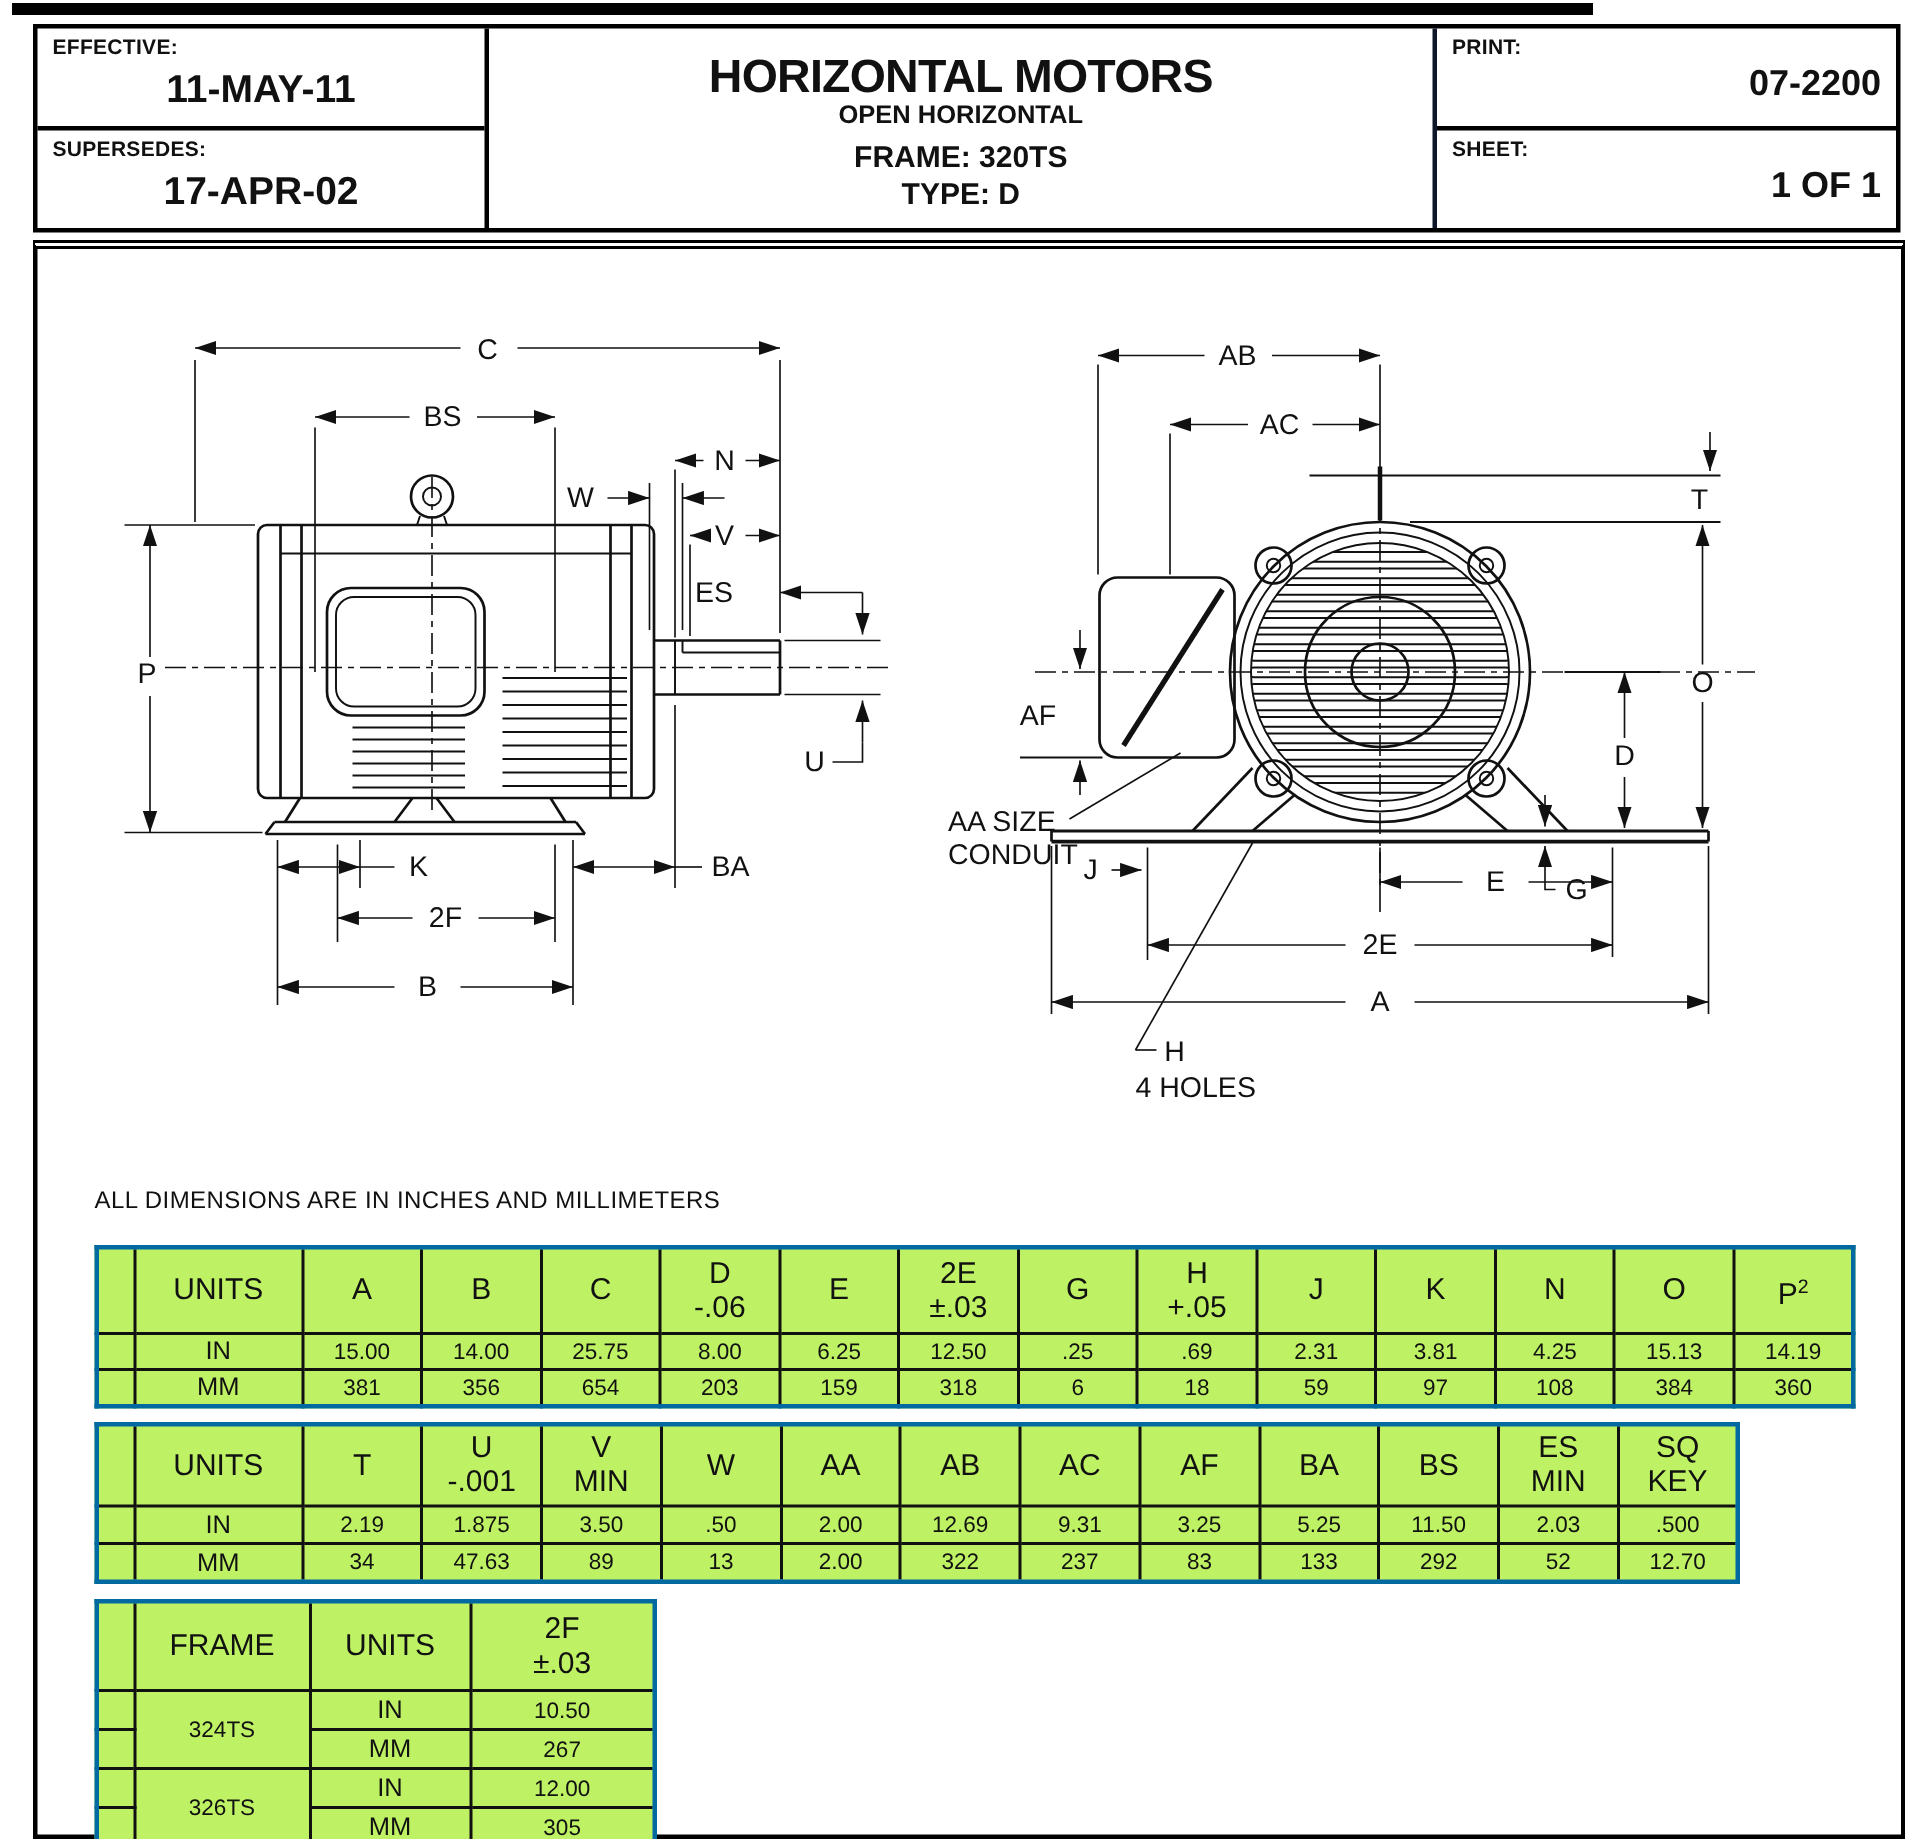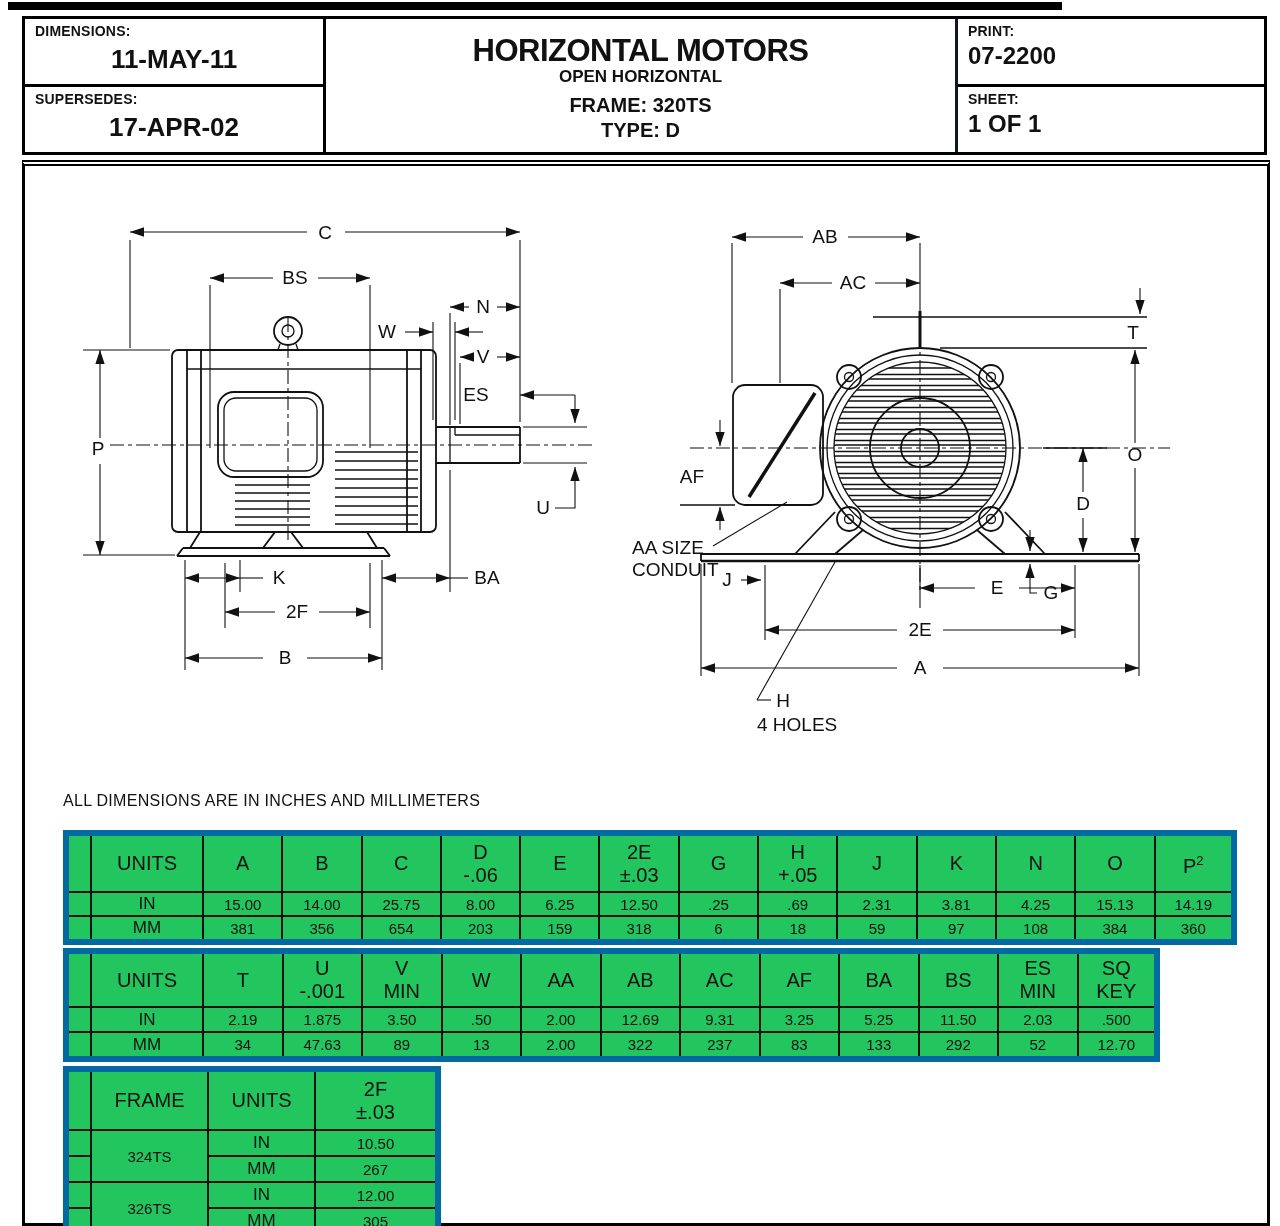--- a/index.html
+++ b/index.html
@@ -8,42 +8,42 @@
   .topbar{position:absolute;left:8px;top:2px;width:1054px;height:8px;background:#000}
   
   .hdr{position:absolute;left:22px;top:16px;width:1245px;height:139px;border:3px solid #000;
        box-sizing:border-box;display:flex;background:#fff}
   .hdr-left{width:298px;border-right:3px solid #000;display:flex;flex-direction:column}
   .hdr-right{width:306px;border-left:3px solid #0f172a;display:flex;flex-direction:column}
   .hcell{flex:1;padding:4px 10px 0 10px;box-sizing:border-box}
   .hcell.bt{border-top:3px solid #000}
   .hlabel{font-size:14px;font-weight:bold;letter-spacing:.2px}
   .hval{font-size:26px;font-weight:bold;text-align:center;margin-top:5px}
-  .hval2{font-size:24px;font-weight:bold;text-align:left;margin-top:3px}
+  .hval2{font-size:24px;font-weight:bold;text-align:right;margin-top:3px}
   .hdr-c{flex:1;text-align:center;padding-top:16px}
   .htitle{font-size:31px;font-weight:bold;line-height:32px;letter-spacing:-.5px}
   .hsub{font-size:17px;font-weight:bold;line-height:19px}
   .hframe{font-size:20px;font-weight:bold;line-height:26px;margin-top:6px}
   .htype{font-size:20px;font-weight:bold;line-height:24px}
   
   .main{position:absolute;left:22px;top:160px;width:1248px;height:1066px;box-sizing:border-box;
         border:3px solid #000;border-top:6px double #000}
   
   svg.draw{position:absolute;left:35px;top:180px}
   svg.draw text{font-family:"Liberation Sans",sans-serif;font-size:19px;fill:#111;text-anchor:middle}
   svg.draw text.as{text-anchor:start}
   .obj{stroke:#111;stroke-width:1.8;fill:none}
   .thin{stroke:#111;stroke-width:1.3;fill:none}
   .dim{stroke:#111;stroke-width:1.1;fill:none}
   .cl{stroke:#111;stroke-width:1.1;fill:none;stroke-dasharray:14 4 4 4}
   .slat{fill:#fff;stroke:#111;stroke-width:1.3}
   
   .dimtitle{position:absolute;left:63px;top:792px;width:1100px;font-size:16px;
             letter-spacing:.3px}
-  table.spec{border-collapse:collapse;table-layout:fixed;background:#22c55e;border:6px solid #0369a1}
+  table.spec{border-collapse:collapse;table-layout:fixed;background:#bef264;border:3px solid #0369a1}
   .spec th,.spec td{border:2px solid #111;text-align:center;vertical-align:middle;padding:0;
                     font-weight:normal;overflow:hidden}
   .spec .hrow th{font-size:20px;line-height:23px}
   .spec .units{font-size:20px}
   .spec .lab{font-size:17px}
   .spec td.val{font-size:15px}
   .t1{position:absolute;left:63px;top:830px;width:1174px}
   .t1 .hrow th{height:55px}
   .t1 td{height:22px}
   .t2{position:absolute;left:63px;top:948px;width:1097px}
@@ -58,21 +58,21 @@
 </style>
 </head>
 <body>
 
 <div class="page">
   <div class="topbar"></div>
 
   <div class="hdr">
     <div class="hdr-left">
       <div class="hcell">
-        <div class="hlabel">DIMENSIONS:</div>
+        <div class="hlabel">EFFECTIVE:</div>
         <div class="hval">11-MAY-11</div>
       </div>
       <div class="hcell bt">
         <div class="hlabel">SUPERSEDES:</div>
         <div class="hval">17-APR-02</div>
       </div>
     </div>
     <div class="hdr-c">
       <div class="htitle">HORIZONTAL MOTORS</div>
       <div class="hsub">OPEN HORIZONTAL</div>

